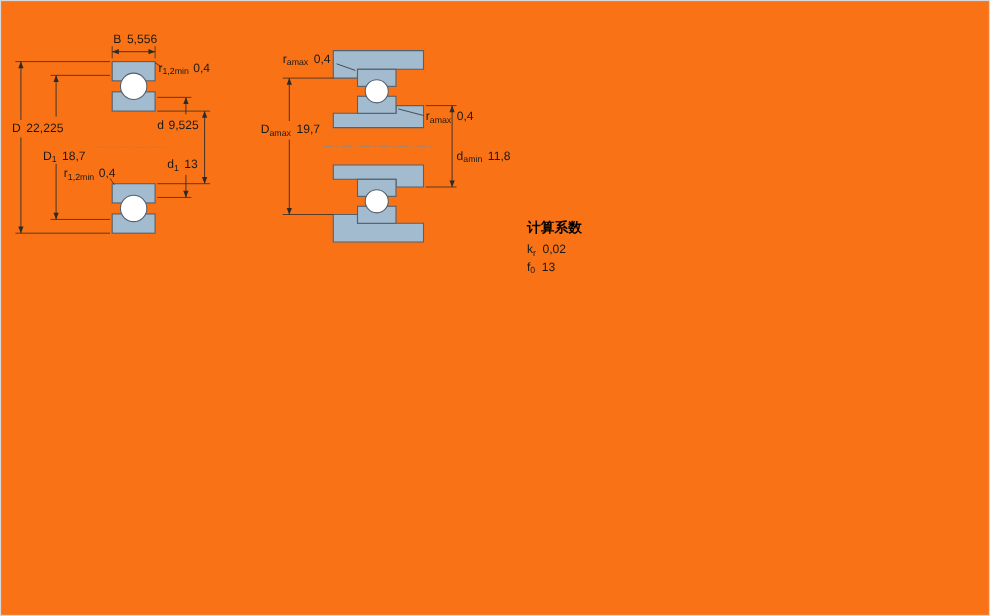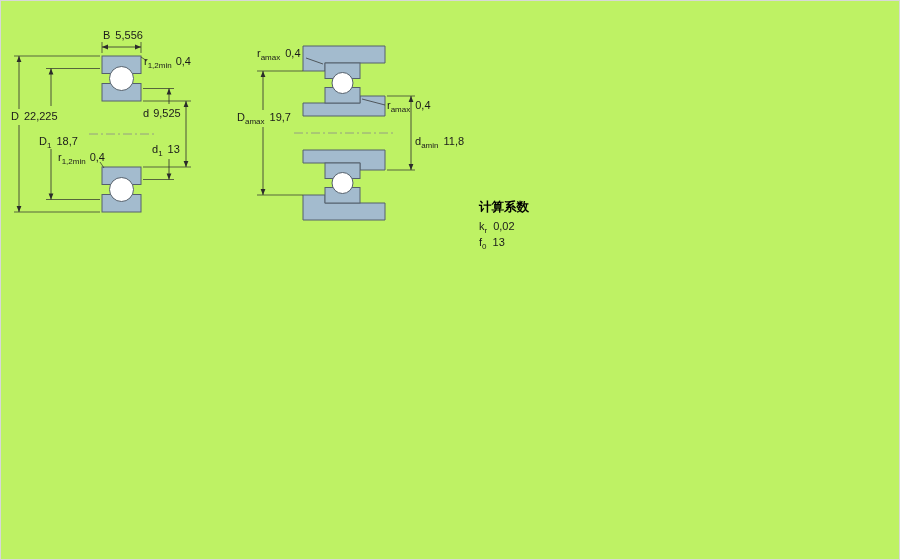--- a/index.html
+++ b/index.html
@@ -1,16 +1,16 @@
 <!DOCTYPE html>
 <html><head>
 <meta charset="utf-8">
 <style>
   html,body{margin:0;padding:0;background:#ffffff;}
-  .canvas{position:relative;width:900px;height:560px;background:#bef264;border:1px solid #d8d8d8;box-sizing:border-box;overflow:hidden;}
+  .canvas{position:relative;width:900px;height:560px;background:#f97316;border:1px solid #d8d8d8;box-sizing:border-box;overflow:hidden;}
   svg{font-family:"Liberation Sans","DejaVu Sans",sans-serif;display:block;}
   .part{stroke:#54606c;stroke-width:1;}
   .centerline{stroke:#8a8a8a;stroke-width:0.8;stroke-dasharray:9 3 2 3;fill:none;}
   .dimline{stroke:#2b2b2b;stroke-width:0.8;fill:none;}
   .extline{stroke:#2b2b2b;stroke-width:0.7;}
   .leader{stroke:#2b2b2b;stroke-width:0.7;}
   .dim-text{font-size:11px;fill:#1a1a1a;}
   .sub{font-size:8px;}
   .cjk-title{font-size:12.5px;font-weight:bold;fill:#000000;}
 </style>

